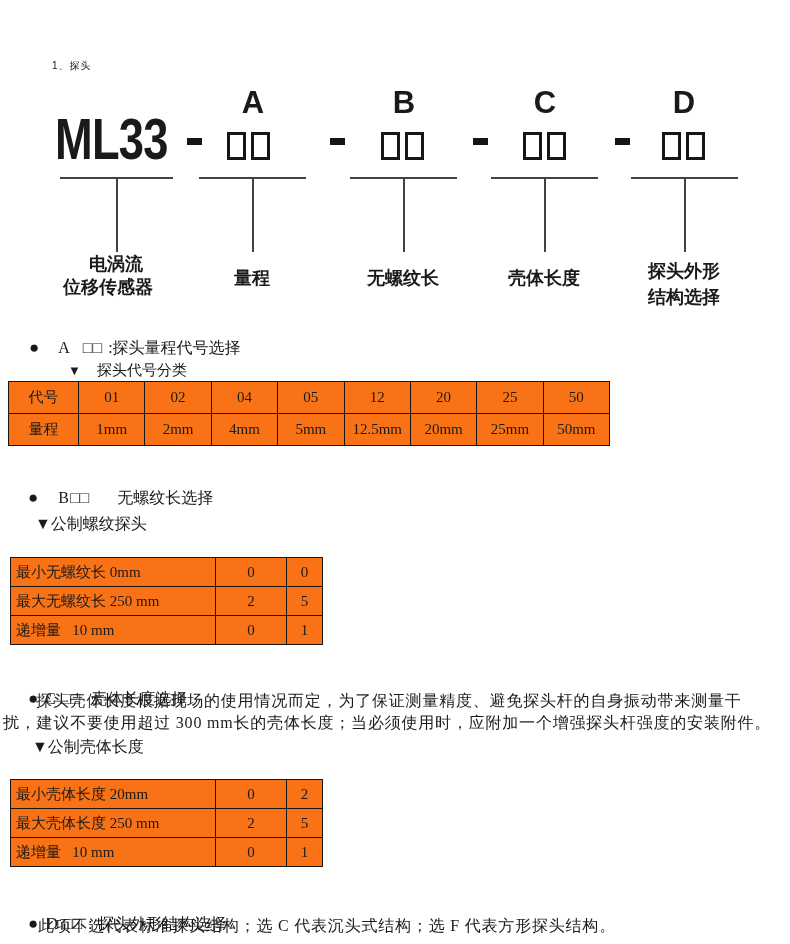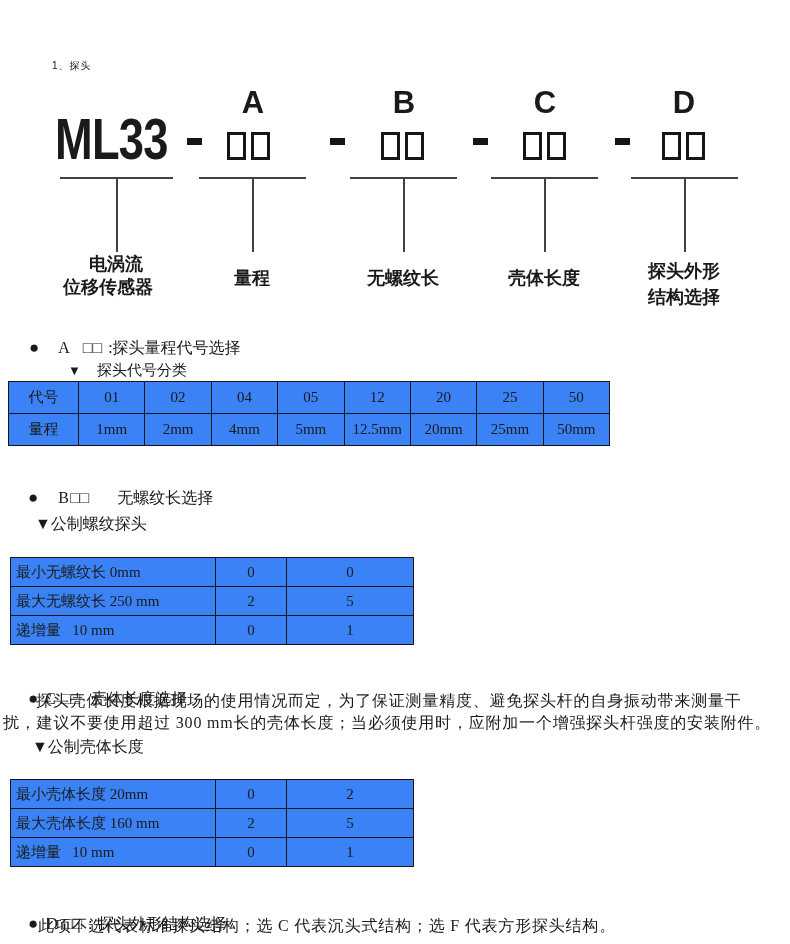--- a/index.html
+++ b/index.html
@@ -28,27 +28,27 @@
           text-align:center;font-family:"Liberation Sans","DejaVu Sans",sans-serif;}
 
   
   .hline{font-size:16px;line-height:21px;white-space:pre;}
   .hline .bul{font-size:17px;}
   .bodyline{font-size:16px;line-height:21px;letter-spacing:.8px;white-space:pre;}
   .subline{font-size:16px;line-height:20px;white-space:pre;}
   .subline .tri{font-size:13px;}
 
   
-  table{position:absolute;border-collapse:collapse;table-layout:fixed;background:#3b82f6;}
+  table{position:absolute;border-collapse:collapse;table-layout:fixed;background:#f97316;}
   td{border:1.5px solid #161616;font-size:15px;text-align:center;padding:0;white-space:pre;
      font-family:"Liberation Serif","DejaVu Serif",serif;}
   .t1{left:8px;top:381px;width:602px;}
   .t1 td{height:31px;}
   .t1 .c0{width:70px;}
-  .t23{left:10px;top:0;width:404px;}
+  .t23{left:10px;top:0;width:313px;}
   .t23 td{height:28px;}
   .t23 .cl{width:205px;text-align:left;padding-left:5px;}
   .t23 .cm{width:71px;}
   #table-b{top:557px;}
   #table-c{top:779px;}
 </style>
 </head>
 <body>
 
 <div class="page">
@@ -191,21 +191,21 @@
         <col class="cm">
         <col>
       </colgroup>
     <tbody>
         <tr>
       <td class="cl">最小壳体长度 20mm</td>
       <td>0</td>
       <td>2</td>
     </tr>
     <tr>
-      <td class="cl">最大壳体长度 160 mm</td>
+      <td class="cl">最大壳体长度 250 mm</td>
       <td>2</td>
       <td>5</td>
     </tr>
     <tr>
       <td class="cl">递增量   10 mm</td>
       <td>0</td>
       <td>1</td>
     </tr>
   </tbody>
     </table>

